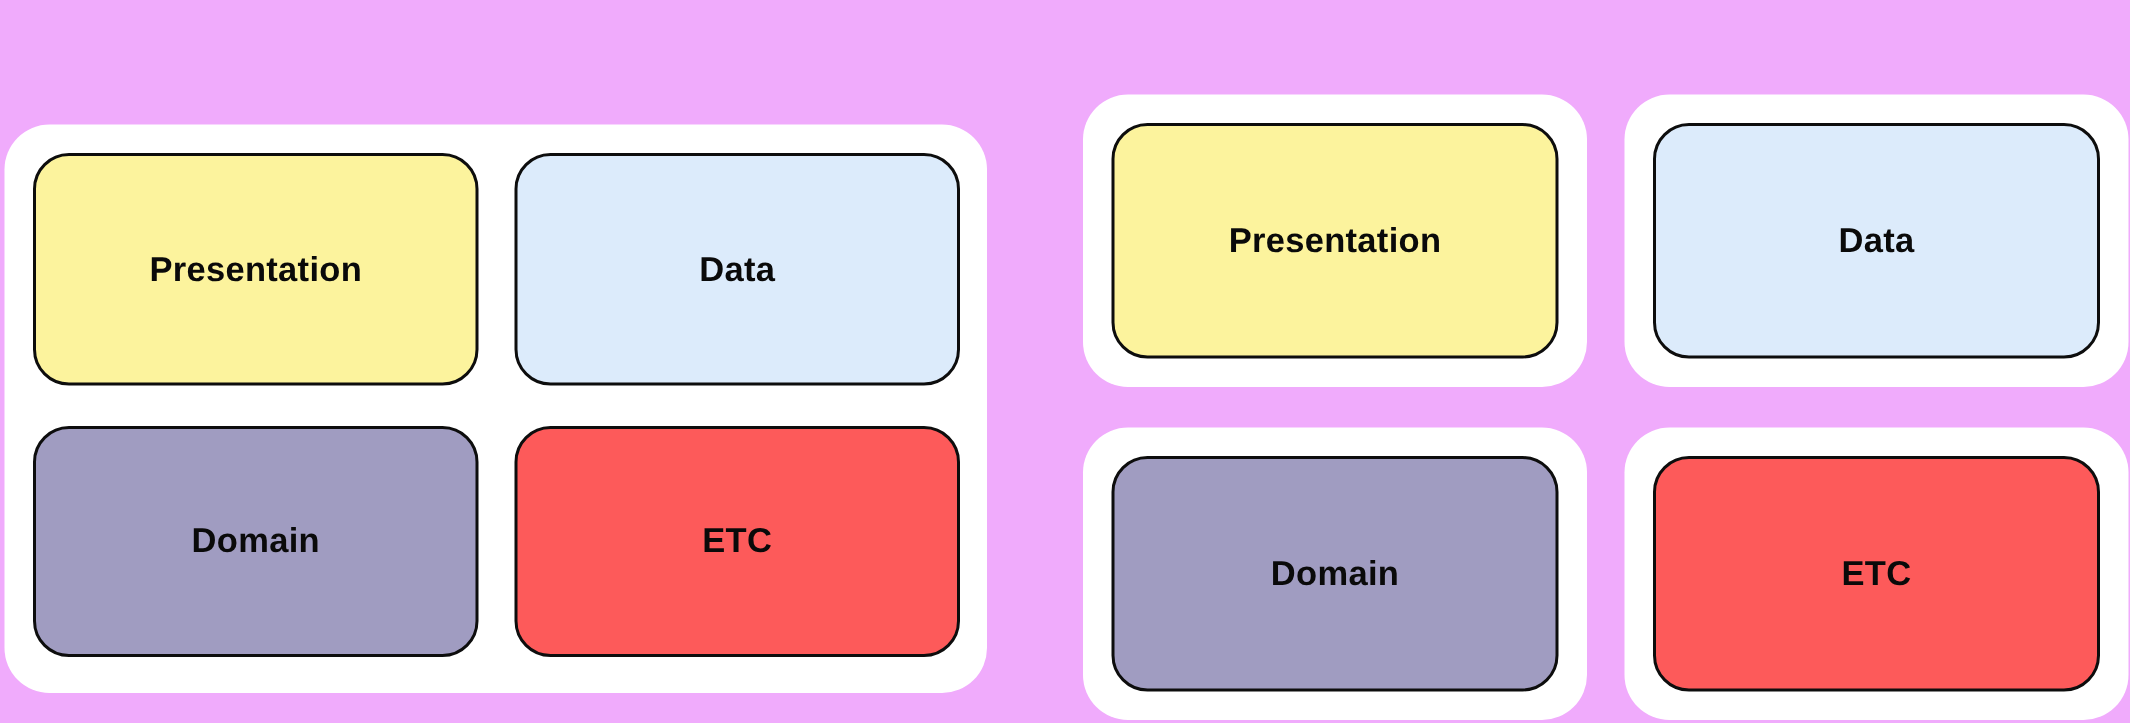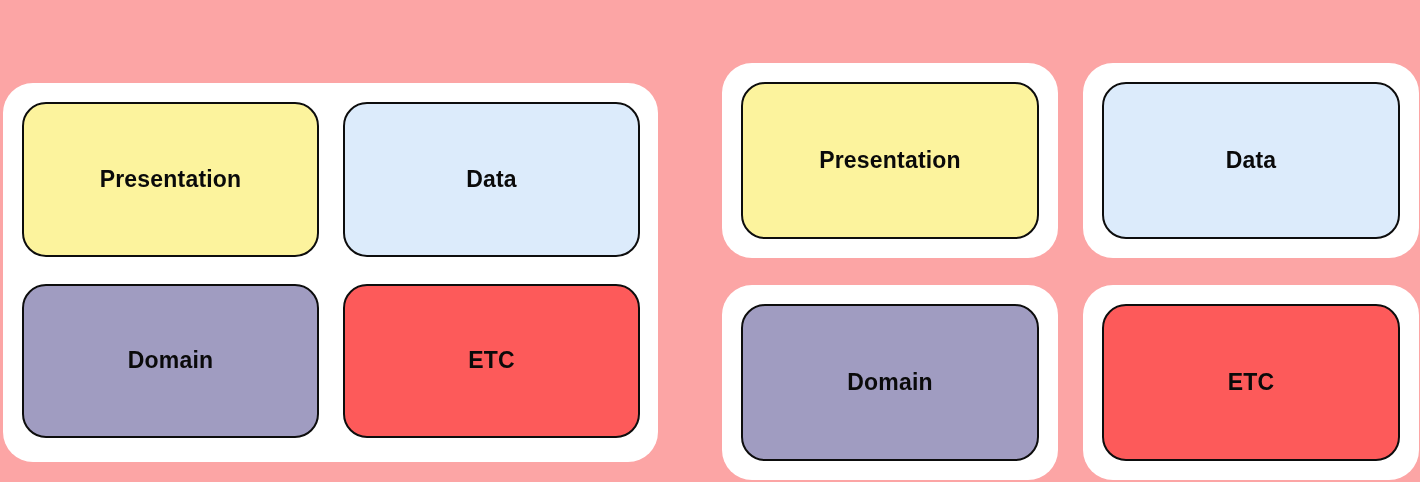--- a/index.html
+++ b/index.html
@@ -4,21 +4,21 @@
 <style>
   html, body {
     margin: 0;
     padding: 0;
     background: #000;
   }
   .canvas {
     position: relative;
     width: 1420px;
     height: 482px;
-    background: #fca5a5;
+    background: #f0abfc;
     overflow: hidden;
     font-family: "Liberation Sans", "DejaVu Sans", sans-serif;
   }
   .white-wrap {
     position: absolute;
     background: #ffffff;
     border-radius: 30px;
     box-sizing: border-box;
   }
   

